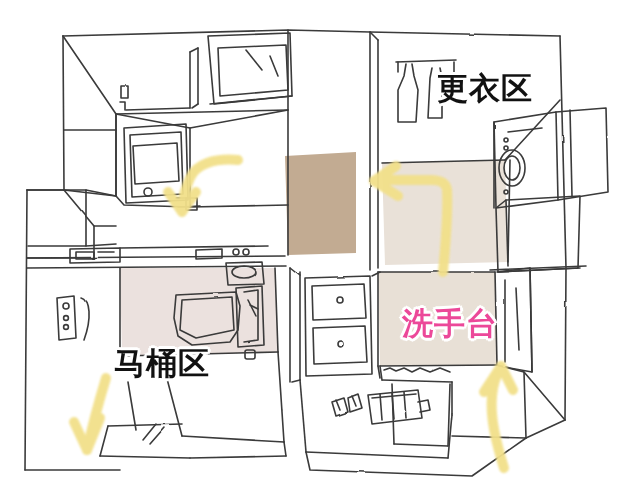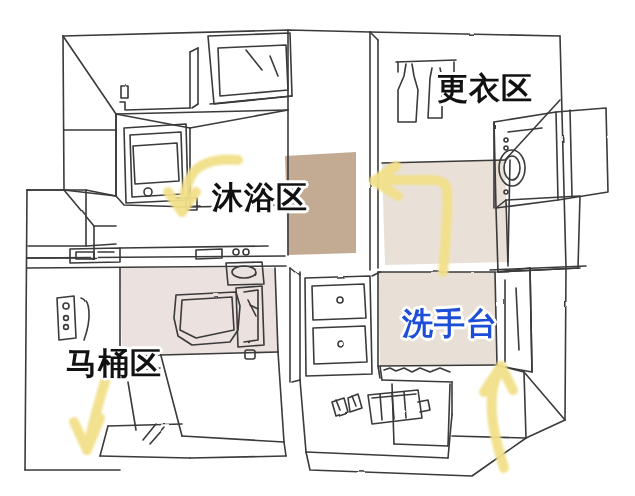--- a/index.html
+++ b/index.html
@@ -332,29 +332,26 @@
       <g>
         <path d="M668,0"></path>
         <path d="M504,468 C496,442 490,418 492,396 C493,384 496,376 500,370"></path>
         <path d="M484,392 L501,366"></path>
         <path d="M513,390 L501,366"></path>
       </g>
     </g>
 
   </svg>
 
-  <div class="zone-label" id="label-bath" style="color: rgb(17, 17, 17);">
-    <span>沐浴区</span>
-  </div>
 
   <div class="zone-label" id="label-change" style="color: rgb(17, 17, 17);">
     <span>更衣区</span>
   </div>
 
-  <div class="zone-label" id="label-toilet" style="color: rgb(17, 17, 17);">
+  <div class="zone-label" id="label-toilet" style="color: rgb(17, 17, 17); margin-left: 48px;">
     <span>马桶区</span>
   </div>
 
-  <div class="zone-label" id="label-sink" style="color: #1d4ed8;">
+  <div class="zone-label" id="label-sink" style="color: #ec4899;">
     <span>洗手台</span>
   </div>
 
 </div>
 
 </body></html>

